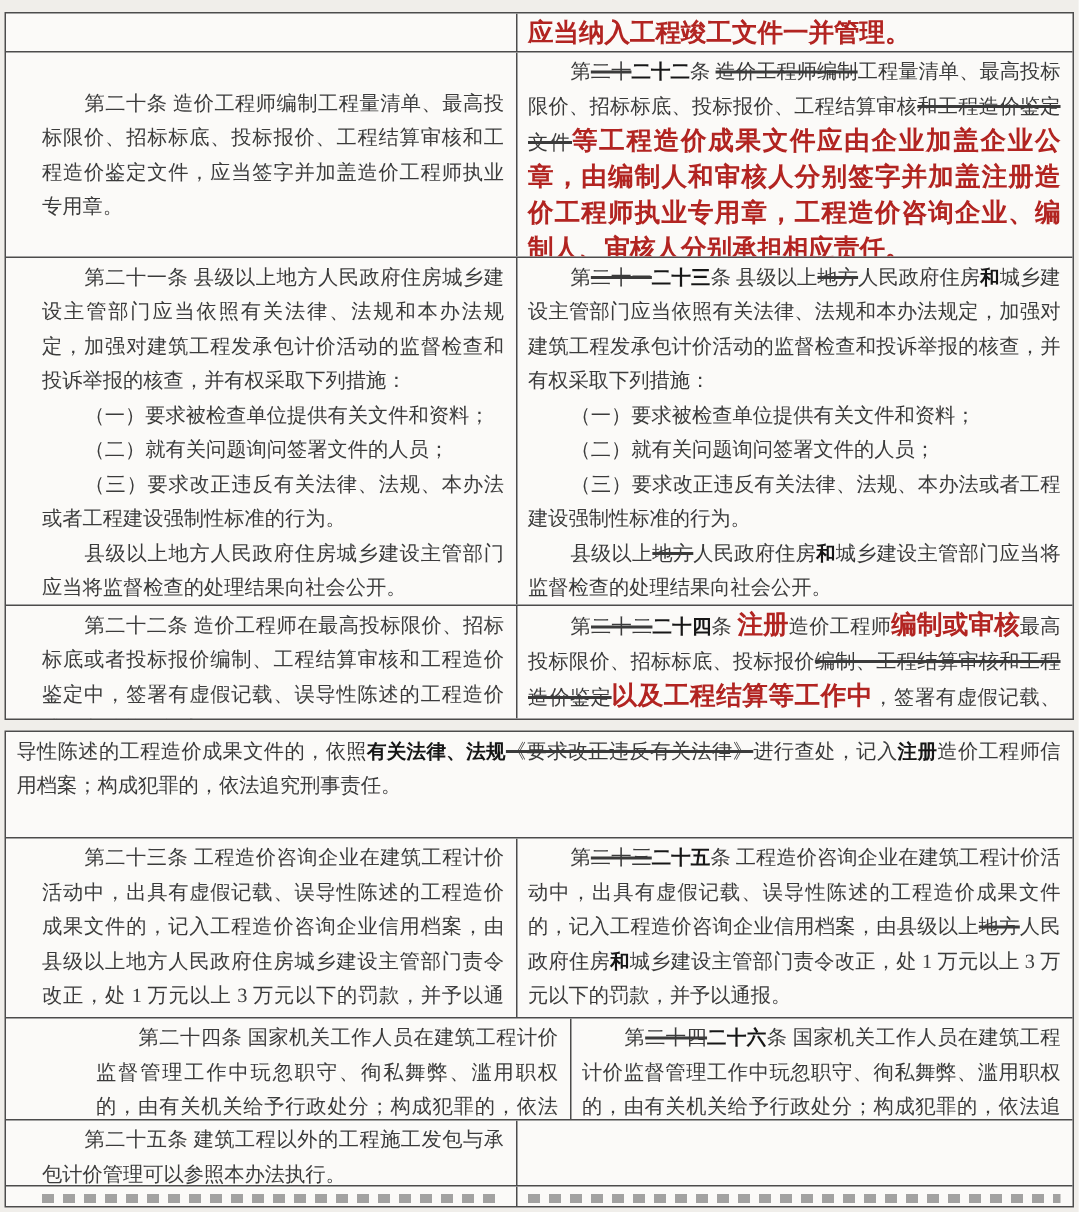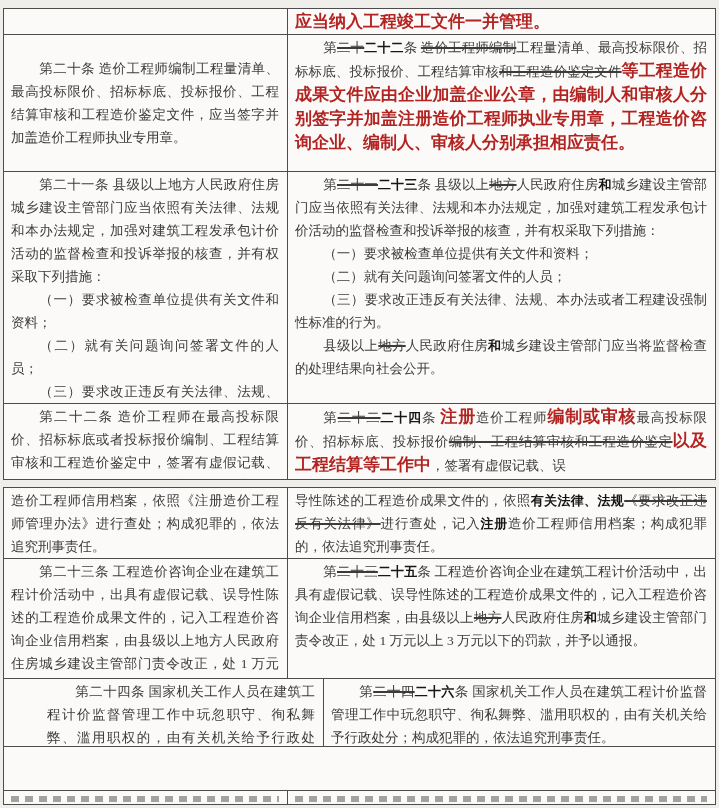--- a/index.html
+++ b/index.html
@@ -22,21 +22,21 @@
   .tbl{
     margin:0 3px;
     border:1px solid var(--border);
     background:var(--cell-bg);
   }
   .tbl-top{margin-top:8px;}
   .tbl-bottom{margin-top:7px;}
   .row{display:flex;overflow:hidden;}
   .row + .row{border-top:1px solid var(--border);}
   .cell{overflow:hidden;padding:1px 8px 1px 7px;}
-  .cell.cl{width:284px;border-right:1px solid var(--border);}
+  .cell.cl{width:324px;border-right:1px solid var(--border);margin-left:17px;}
   .cell.cr{flex:1;}
   .cell.vc{display:flex;flex-direction:column;justify-content:center;}
   .para{text-align:justify;}
   .para.ind{text-indent:2.1em;}
   .seg-n{}
   .seg-d{text-decoration:line-through;text-decoration-thickness:1.5px;}
   .seg-r{
     color:var(--red);
     font-weight:bold;
     font-family:"Liberation Sans","DejaVu Sans",sans-serif;
@@ -92,23 +92,20 @@
       <div class="cell cl">
         <p class="para ind"><span class="seg-n">第二十二条 造价工程师在最高投标限价、招标标底或者投标报价编制、工程结算审核和工程造价鉴定中，签署有虚假记载、误导性陈述的工程造价成果文件的，记入</span></p>
       </div>
       <div class="cell cr">
         <p class="para ind"><span class="seg-n">第</span><span class="seg-d">二十二</span><span class="seg-b">二十四</span><span class="seg-n">条 </span><span class="seg-r">注册</span><span class="seg-n">造价工程师</span><span class="seg-r">编制或审核</span><span class="seg-n">最高投标限价、招标标底、投标报价</span><span class="seg-d">编制、工程结算审核和工程造价鉴定</span><span class="seg-r">以及工程结算等工作中</span><span class="seg-n">，签署有虚假记载、误</span></p>
       </div>
     </div>
   </div>
 <div class="tbl tbl-bottom">
     <div class="row" style="height: 70px;">
-      <div class="cell cl">
-        <p class="para"><span class="seg-n">造价工程师信用档案，依照《注册造价工程师管理办法》进行查处；构成犯罪的，依法追究刑事责任。</span></p>
-      </div>
       <div class="cell cr">
         <p class="para"><span class="seg-n">导性陈述的工程造价成果文件的，依照</span><span class="seg-b">有关法律、法规</span><span class="seg-d">《要求改正违反有关法律》</span><span class="seg-n">进行查处，记入</span><span class="seg-b">注册</span><span class="seg-n">造价工程师信用档案；构成犯罪的，依法追究刑事责任。</span></p>
       </div>
     </div>
     <div class="row" style="height: 120px;">
       <div class="cell cl">
         <p class="para ind"><span class="seg-n">第二十三条 工程造价咨询企业在建筑工程计价活动中，出具有虚假记载、误导性陈述的工程造价成果文件的，记入工程造价咨询企业信用档案，由县级以上地方人民政府住房城乡建设主管部门责令改正，处 1 万元以上 3 万元以下的罚款，并予以通报。</span></p>
       </div>
       <div class="cell cr">
         <p class="para ind"><span class="seg-n">第</span><span class="seg-d">二十三</span><span class="seg-b">二十五</span><span class="seg-n">条 工程造价咨询企业在建筑工程计价活动中，出具有虚假记载、误导性陈述的工程造价成果文件的，记入工程造价咨询企业信用档案，由县级以上</span><span class="seg-d">地方</span><span class="seg-n">人民政府住房</span><span class="seg-b">和</span><span class="seg-n">城乡建设主管部门责令改正，处 1 万元以上 3 万元以下的罚款，并予以通报。</span></p>
@@ -116,20 +113,23 @@
     </div>
     <div class="row" style="height: 68px; padding-left: 36px;">
       <div class="cell cl">
         <p class="para ind"><span class="seg-n">第二十四条 国家机关工作人员在建筑工程计价监督管理工作中玩忽职守、徇私舞弊、滥用职权的，由有关机关给予行政处分；构成犯罪的，依法追究刑事责任。</span></p>
       </div>
       <div class="cell cr">
         <p class="para ind"><span class="seg-n">第</span><span class="seg-d">二十四</span><span class="seg-b">二十六</span><span class="seg-n">条 国家机关工作人员在建筑工程计价监督管理工作中玩忽职守、徇私舞弊、滥用职权的，由有关机关给予行政处分；构成犯罪的，依法追究刑事责任。</span></p>
       </div>
     </div>
     <div class="row" style="height: 44px;">
+      <div class="cell cl">
+        <p class="para ind"><span class="seg-n">第二十五条 建筑工程以外的工程施工发包与承包计价管理可以参照本办法执行。</span></p>
+      </div>
     </div>
     <div class="row" style="height: 14px;">
       <div class="cell cl">
         <div class="cutoff-marks"></div>
       </div>
       <div class="cell cr">
         <div class="cutoff-marks"></div>
       </div>
     </div>
   </div>

